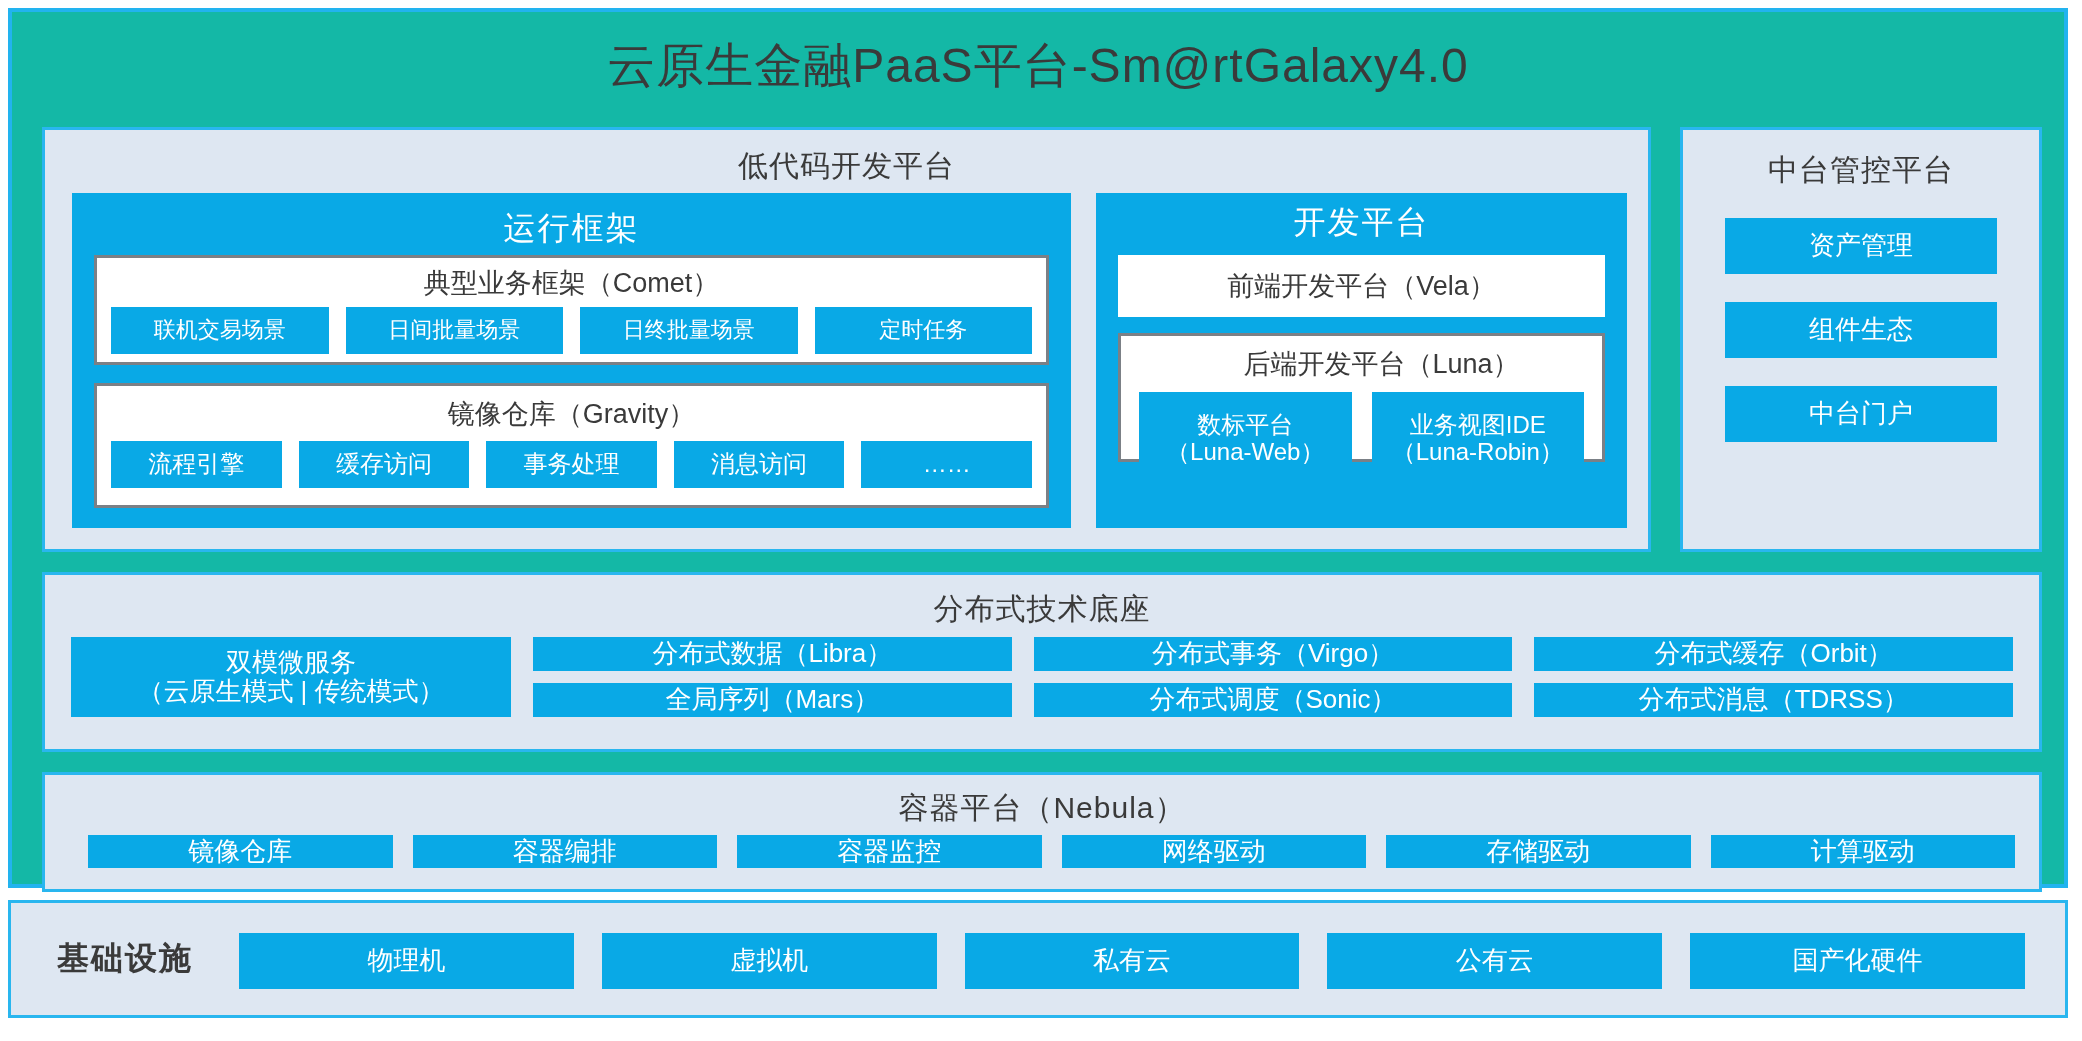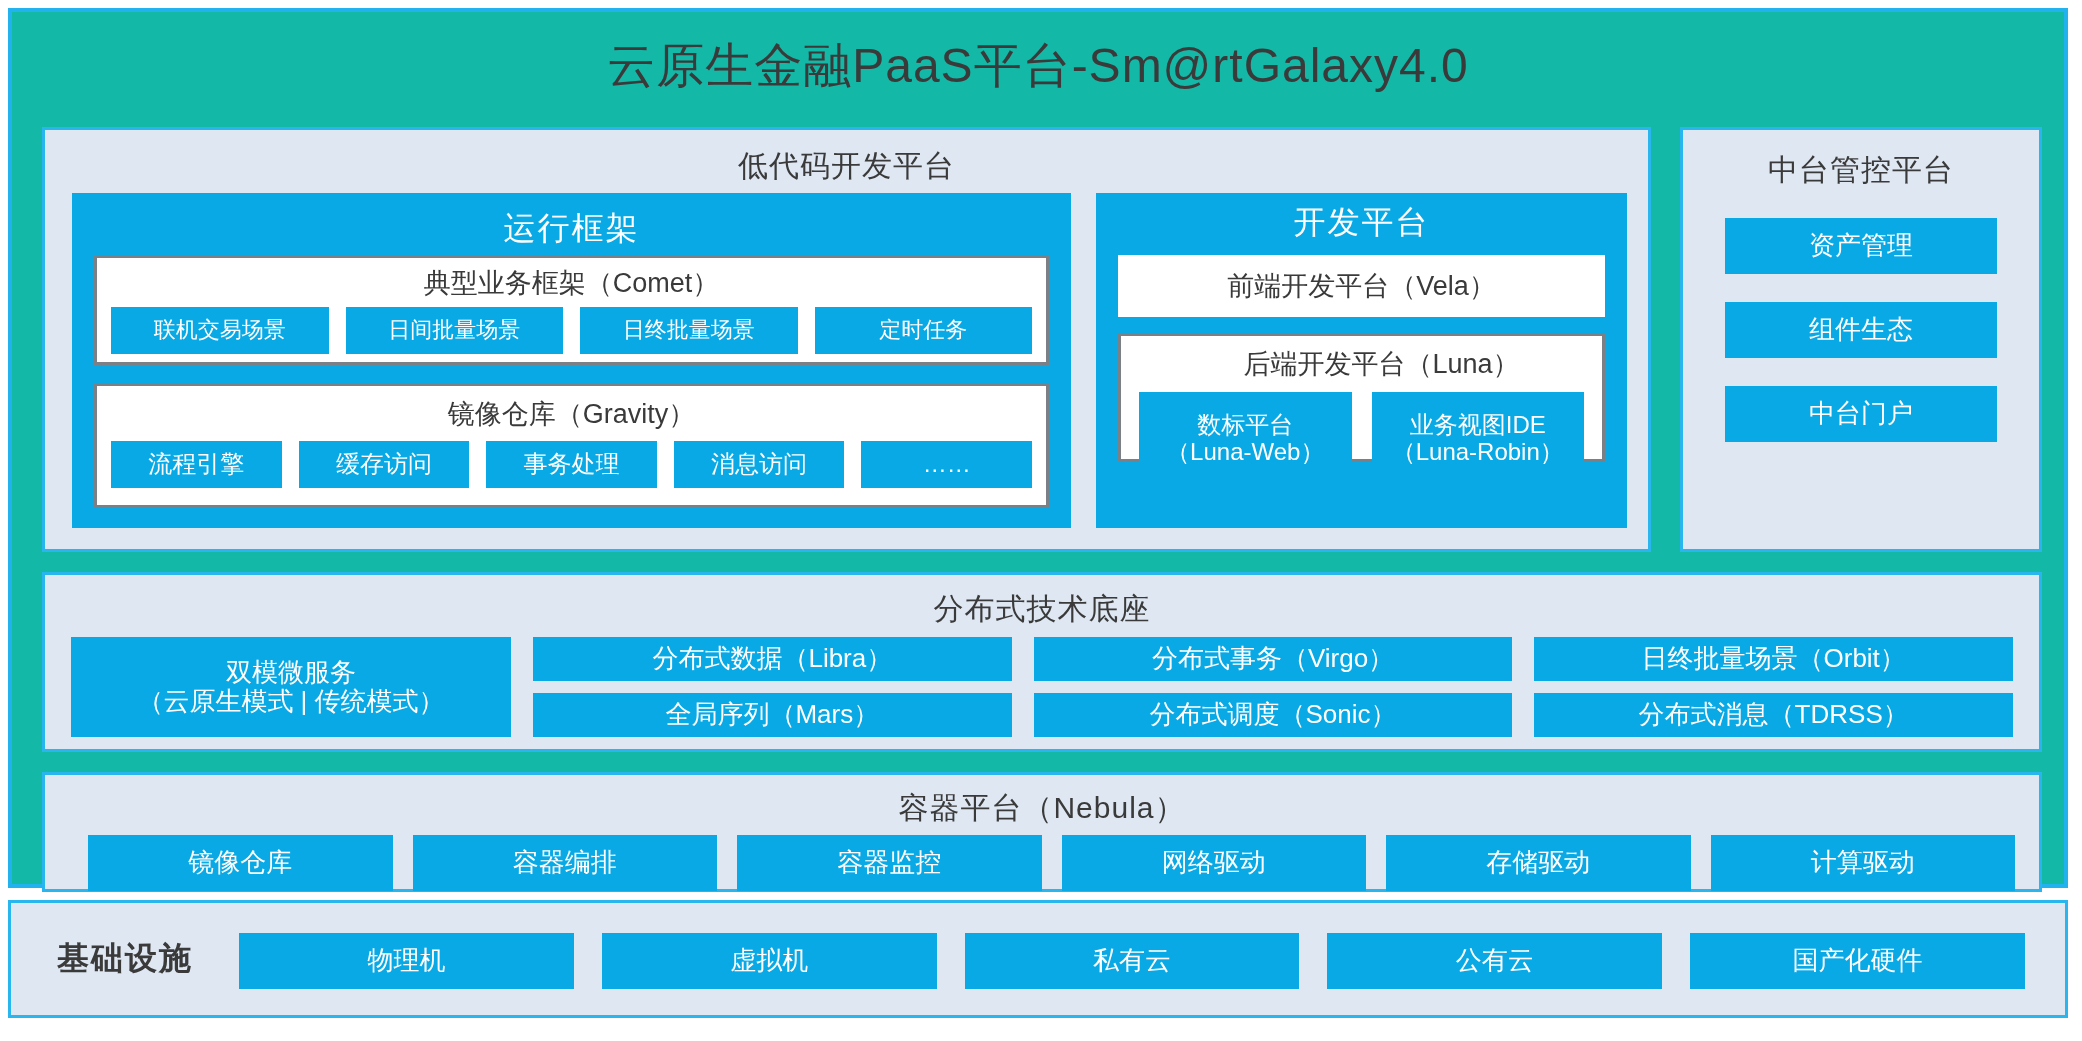--- a/index.html
+++ b/index.html
@@ -105,29 +105,29 @@
   
   #midoffice{position:absolute;left:1668px;top:115px;width:362px;height:425px;}
   #midoffice .panel-title{margin-top:20px;}
   #midoffice-chips{position:absolute;left:42px;right:42px;top:88px;display:flex;
                    flex-direction:column;gap:28px;}
   #midoffice-chips .chip{height:56px;}
 
   
   #distbase{position:absolute;left:30px;top:560px;width:2000px;height:180px;}
   #distbase .panel-title{margin-top:14px;}
-  #distbase-body{position:absolute;left:26px;right:26px;top:62px;height:100px;display:flex;gap:22px;}
+  #distbase-body{position:absolute;left:26px;right:26px;top:62px;height:80px;display:flex;gap:22px;}
   #dist-dual{width:440px;flex:none;flex-direction:column;}
   .dist-col{flex:1;display:flex;flex-direction:column;gap:12px;}
   .dist-col .chip{flex:1;}
 
   
   #container-plat{position:absolute;left:30px;top:760px;width:2000px;height:120px;}
   #container-plat .panel-title{margin-top:13px;}
-  #container-chips{position:absolute;left:24px;right:24px;top:60px;height:56px;display:flex;gap:20px;padding-left:19px;}
+  #container-chips{position:absolute;left:24px;right:24px;top:60px;height:33px;display:flex;gap:20px;padding-left:19px;}
   #container-chips .chip{flex:1;}
 
   
   #infra{position:absolute;left:8px;top:900px;width:2060px;height:118px;}
   #infra-label{
     position:absolute;left:46px;top:0;height:100%;
     display:flex;align-items:center;
     font-size:32px;font-weight:bold;color:#3a3a3a;letter-spacing:2px;
   }
   #infra-chips{position:absolute;left:228px;right:40px;top:30px;height:56px;display:flex;gap:28px;}
@@ -209,21 +209,21 @@
       </div>
       <div class="dist-col">
         <div class="chip lg">分布式数据（Libra）</div>
         <div class="chip lg">全局序列（Mars）</div>
       </div>
       <div class="dist-col">
         <div class="chip lg">分布式事务（Virgo）</div>
         <div class="chip lg">分布式调度（Sonic）</div>
       </div>
       <div class="dist-col">
-        <div class="chip lg">日终批量场景（Orbit）</div>
+        <div class="chip lg">分布式缓存（Orbit）</div>
         <div class="chip lg">分布式消息（TDRSS）</div>
       </div>
     </div>
   </div>
 
   <div class="panel" id="container-plat">
     <div class="panel-title">容器平台（Nebula）</div>
     <div id="container-chips">
       <div class="chip lg">镜像仓库</div>
       <div class="chip lg">容器编排</div>

